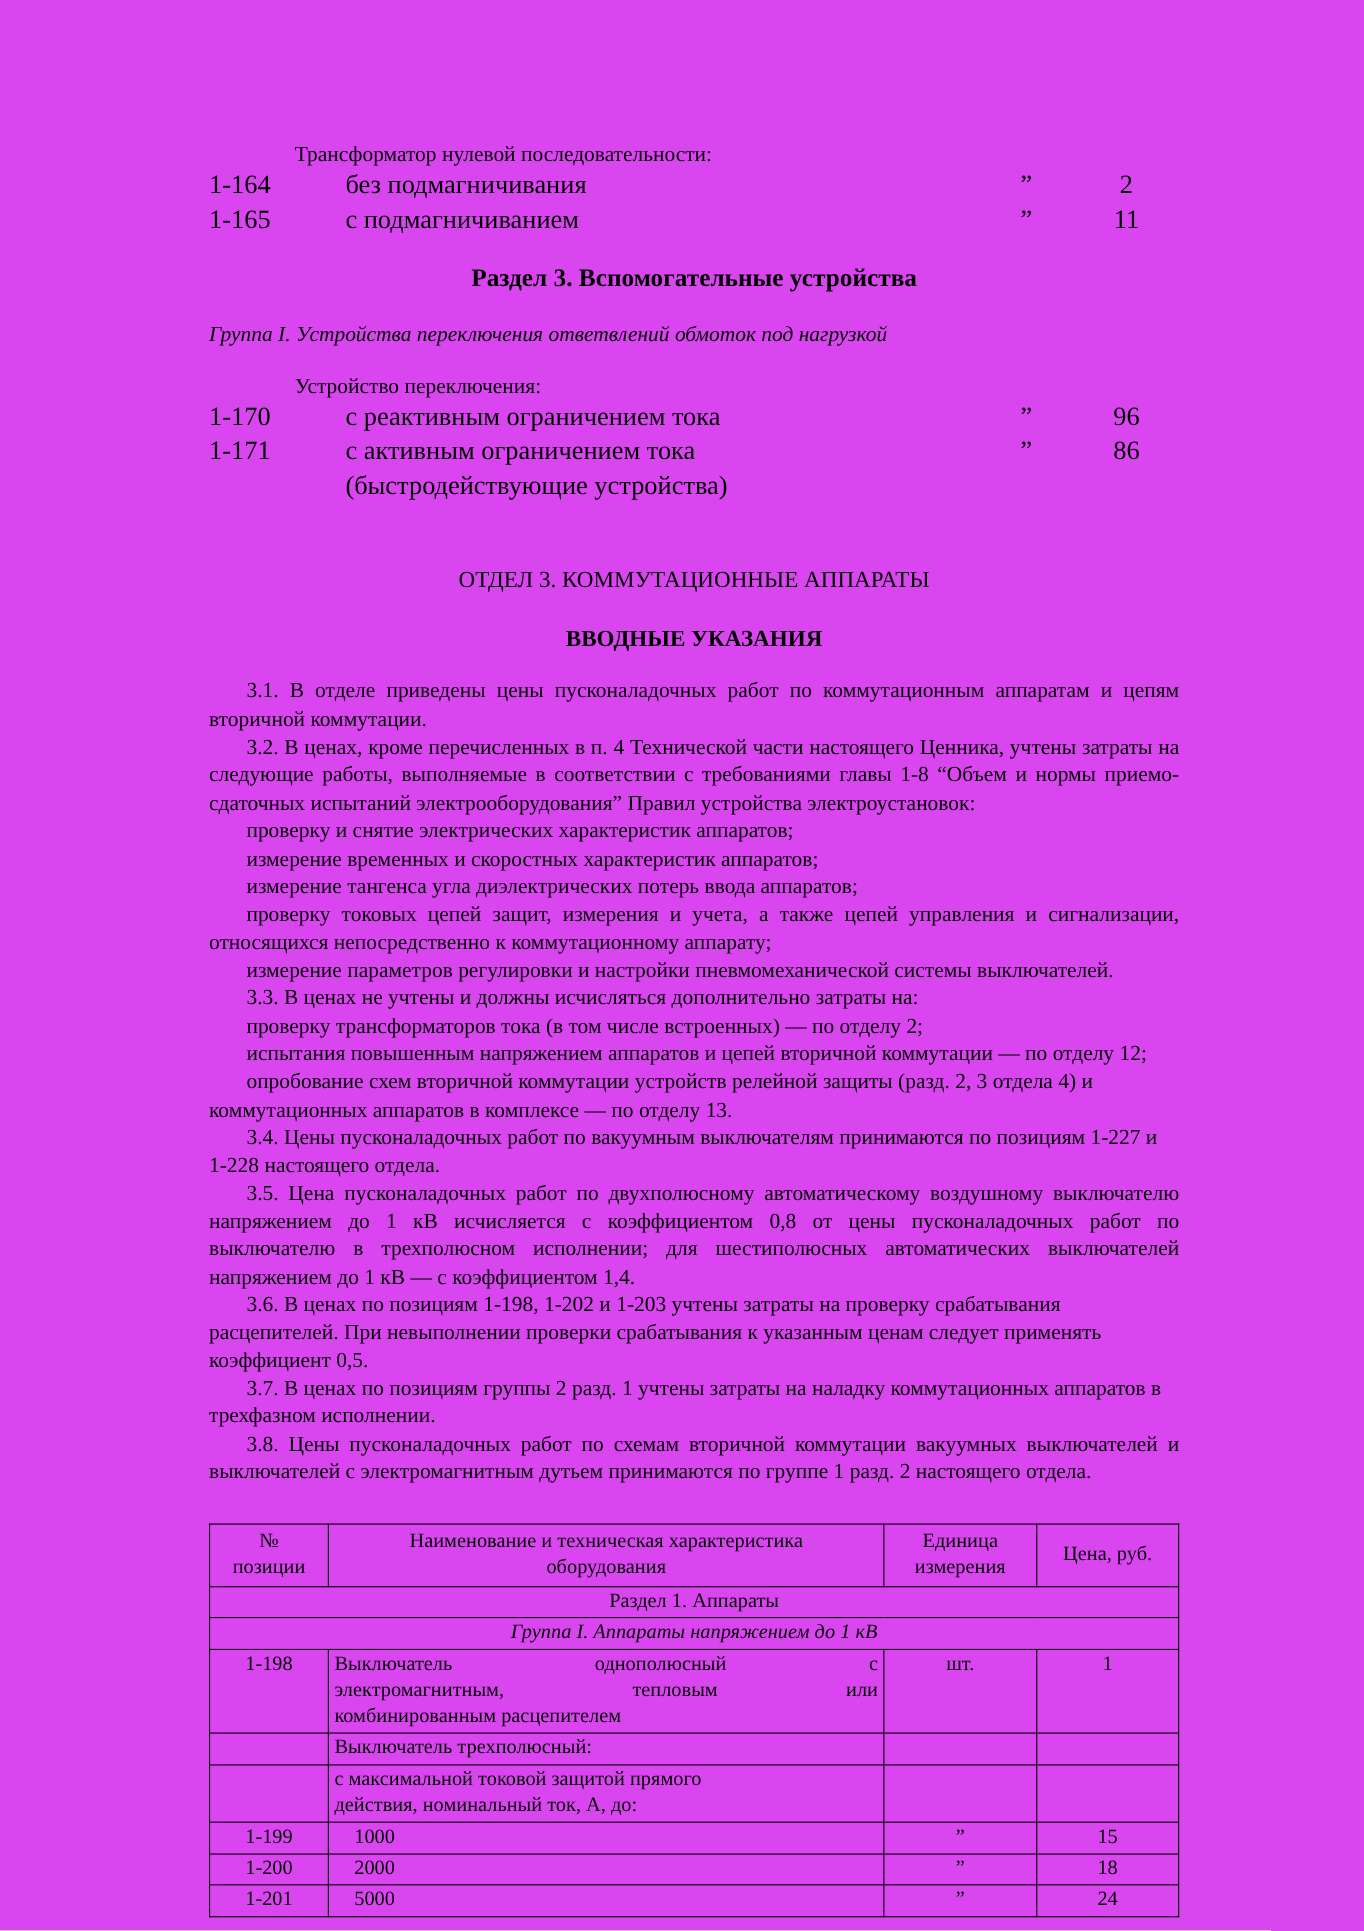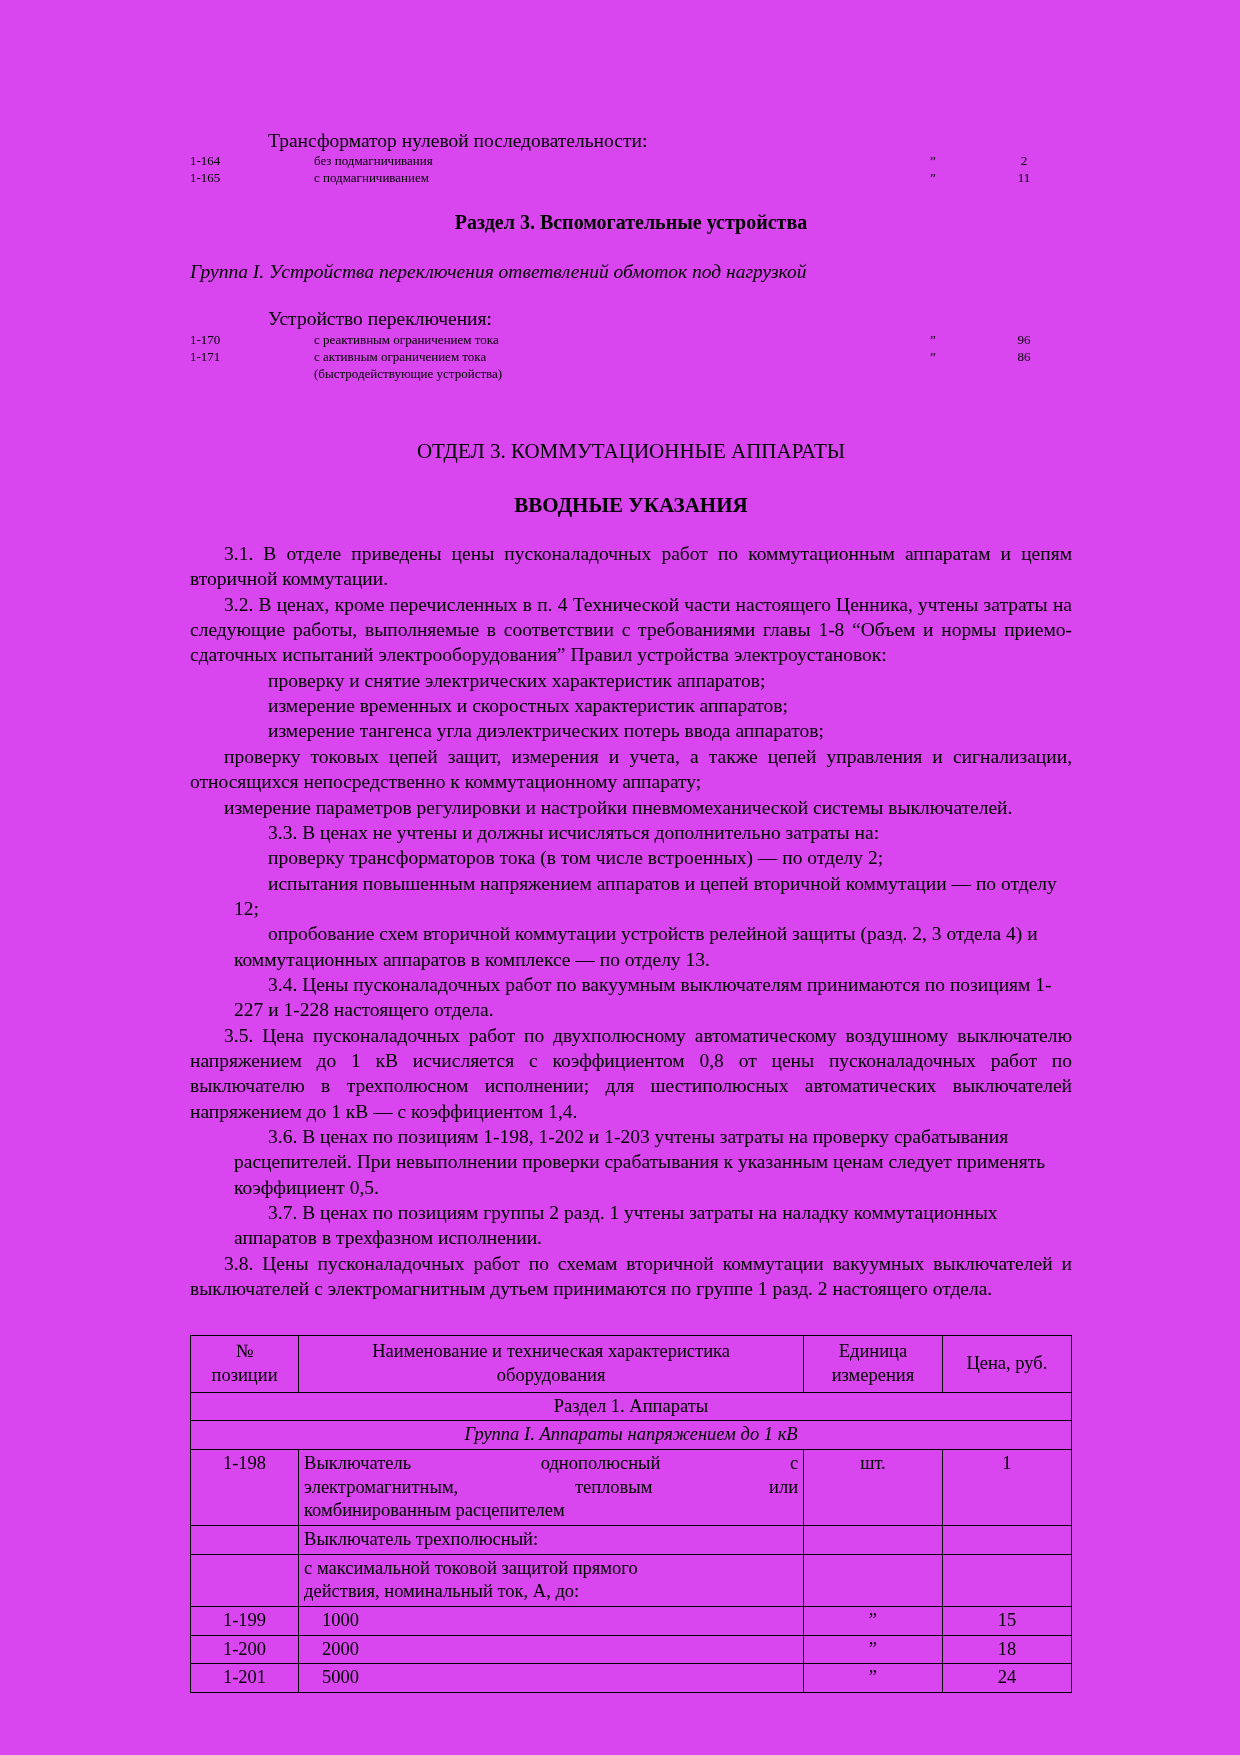--- a/index.html
+++ b/index.html
@@ -31,21 +31,21 @@
   
   .pl-head {
     margin: 0;
     padding-left: 78px;
     font-size: 19.5px;
     line-height: 1.30;
   }
   .pl-row {
     display: flex;
     align-items: flex-start;
-    font-size: 13px;
+    font-size: 24px;
     line-height: 1.30;
   }
   .pl-pos {
     width: 78px;
     flex: 0 0 78px;
     text-align: left;
   }
   .pl-name {
     flex: 1 1 auto;
     padding-left: 46px;
@@ -60,21 +60,21 @@
     width: 96px;
     flex: 0 0 96px;
     text-align: center;
   }
 
   
   .razdel {
     text-align: center;
     font-weight: bold;
     margin: 22px 0 0 0;
-    font-size: 20px;
+    font-size: 23px;
   }
   .gruppa {
     font-style: italic;
     margin: 24px 0 0 0;
     font-size: 19.5px;
   }
   .otdel-title {
     text-align: center;
     font-weight: normal;
     font-size: 21px;
@@ -102,21 +102,20 @@
   }
   p.list {
     margin: 0;
     text-align: justify;
     text-indent: 34px;
     font-size: 19.5px;
     line-height: 1.30;
   }
   p.nojust {
     text-align: left;
-    margin-left: 44px;
   }
 
   
   .tbl-wrap {
     margin-top: 34px;
   }
   table.price {
     border-collapse: collapse;
     width: 100%;
     font-size: 18.5px;

